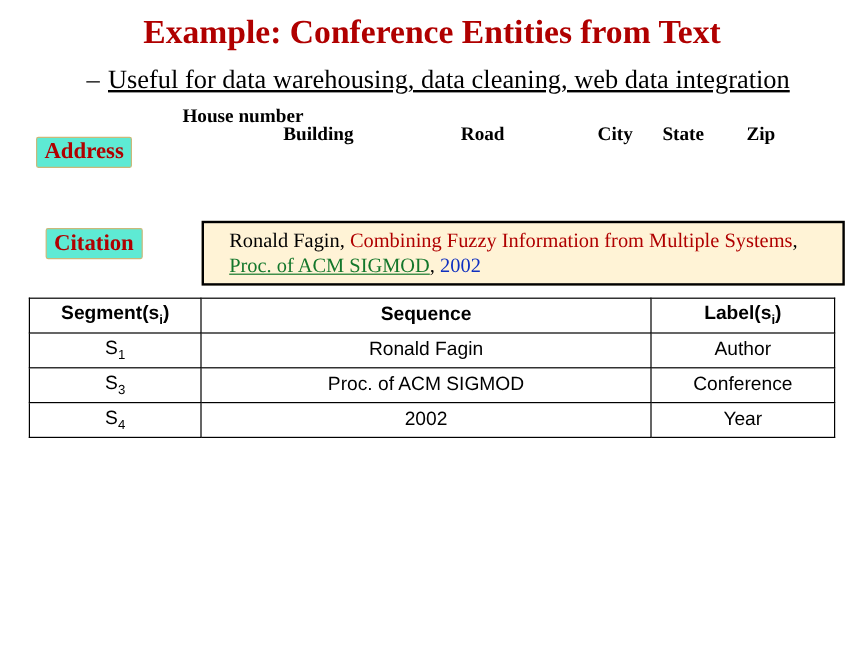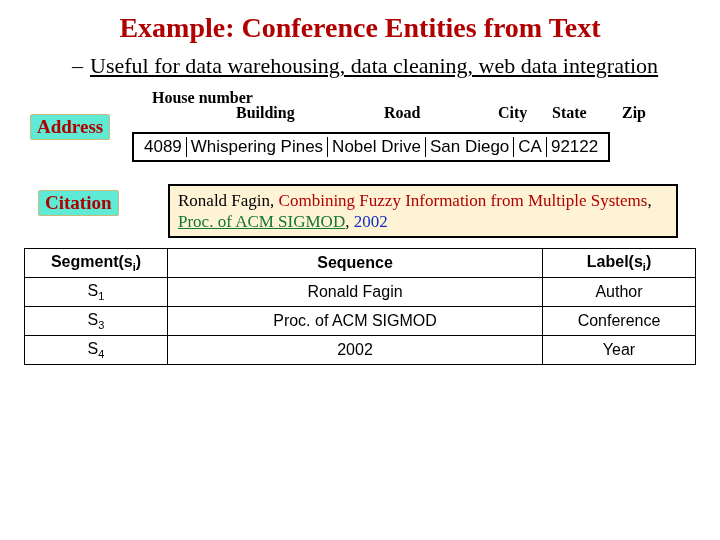--- a/index.html
+++ b/index.html
@@ -86,21 +86,21 @@
   }
   .cit-tag { top: 6px; left: 14px; }
   .cit-box {
     position: absolute;
     left: 144px;
     top: 0;
     width: 490px;
     border: 2px solid #000;
     background: #fff3d6;
     font-size: 17px;
-    padding: 4px 8px;
+    padding: 4px 21px;
     line-height: 1.25;
   }
   .cit-box .a { color: #000; }
   .cit-box .t { color: #b00000; }
   .cit-box .c { color: #14772b; text-decoration: underline; }
   .cit-box .y { color: #1030c0; }
   table.seg {
     border-collapse: collapse;
     width: 100%;
     font-family: Arial, sans-serif;
@@ -123,23 +123,20 @@
 
 <div class="addr-block">
   <div class="tag addr-tag">Address</div>
   <div class="addr-headers">
     <span class="hh1">House number</span>
     <span class="hh2">Building</span>
     <span class="hh3">Road</span>
     <span class="hh4">City</span>
     <span class="hh5">State</span>
     <span class="hh6">Zip</span>
-  </div>
-  <div class="addr-box">
-    <span>4089</span><span>Whispering Pines</span><span>Nobel Drive</span><span>San Diego</span><span>CA</span><span>92122</span>
   </div>
 </div>
 
 <div class="cit-block">
   <div class="tag cit-tag">Citation</div>
   <div class="cit-box">
     <span class="a">Ronald Fagin</span>,
     <span class="t">Combining Fuzzy Information from Multiple Systems</span>,
     <span class="c">Proc. of ACM SIGMOD</span>,
     <span class="y">2002</span>

